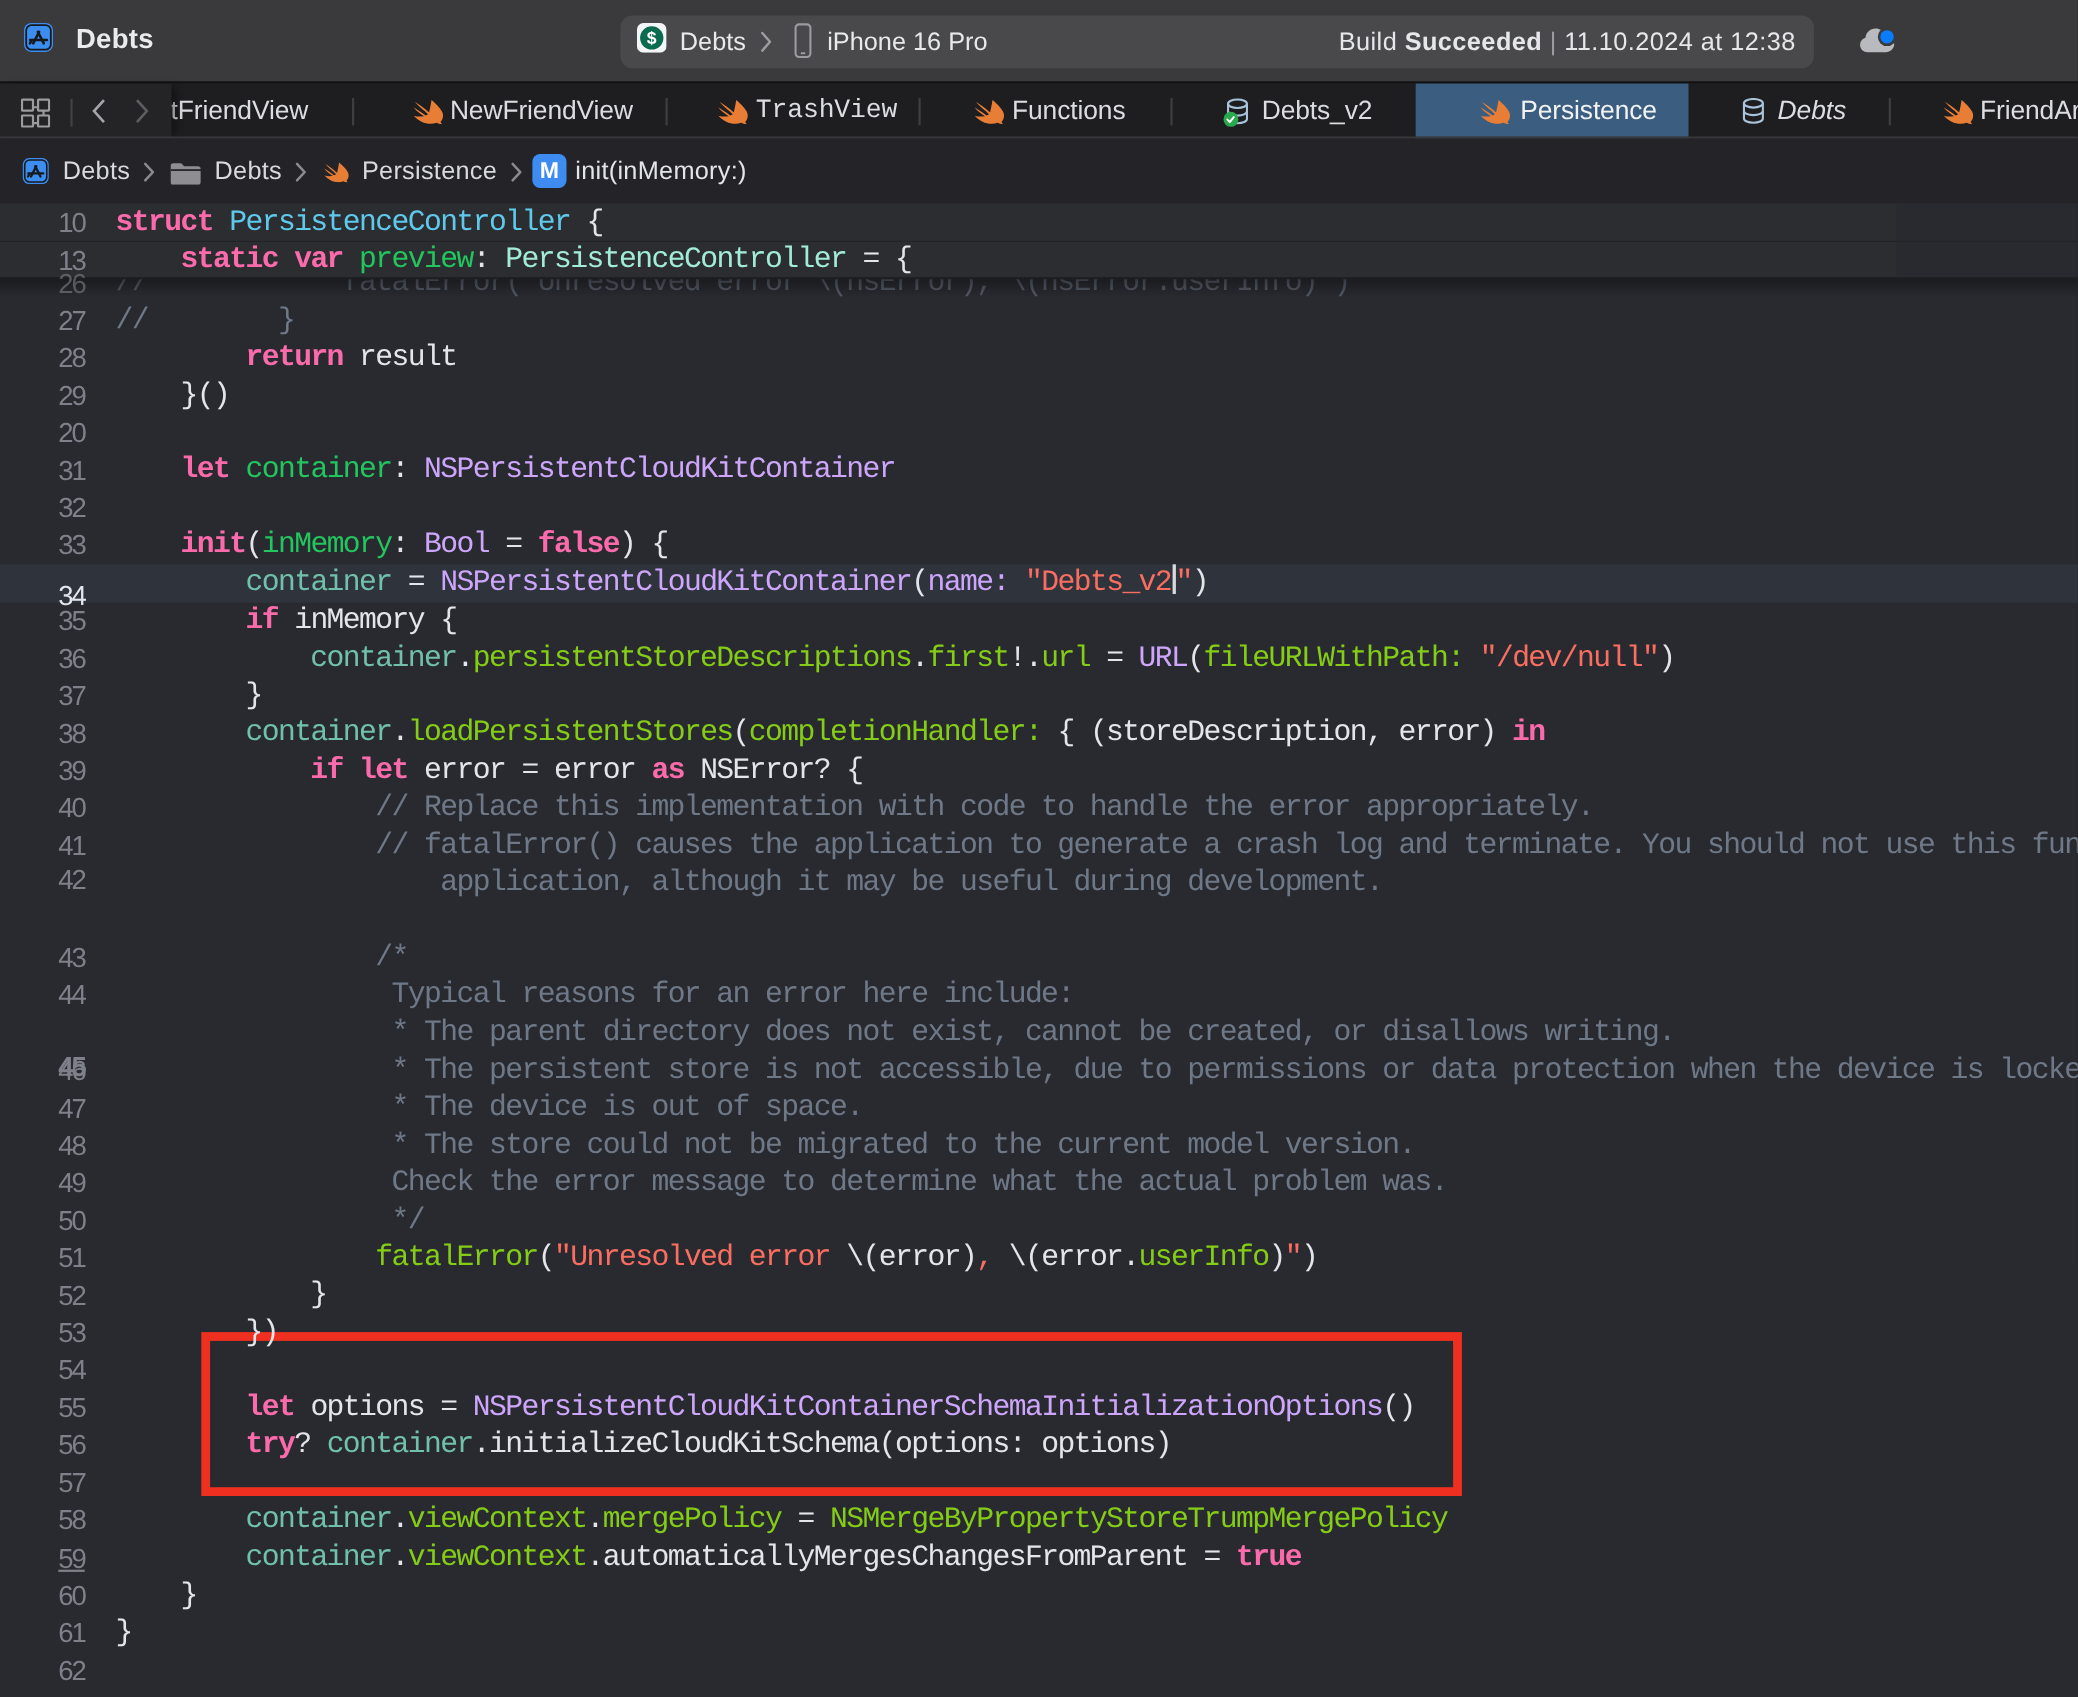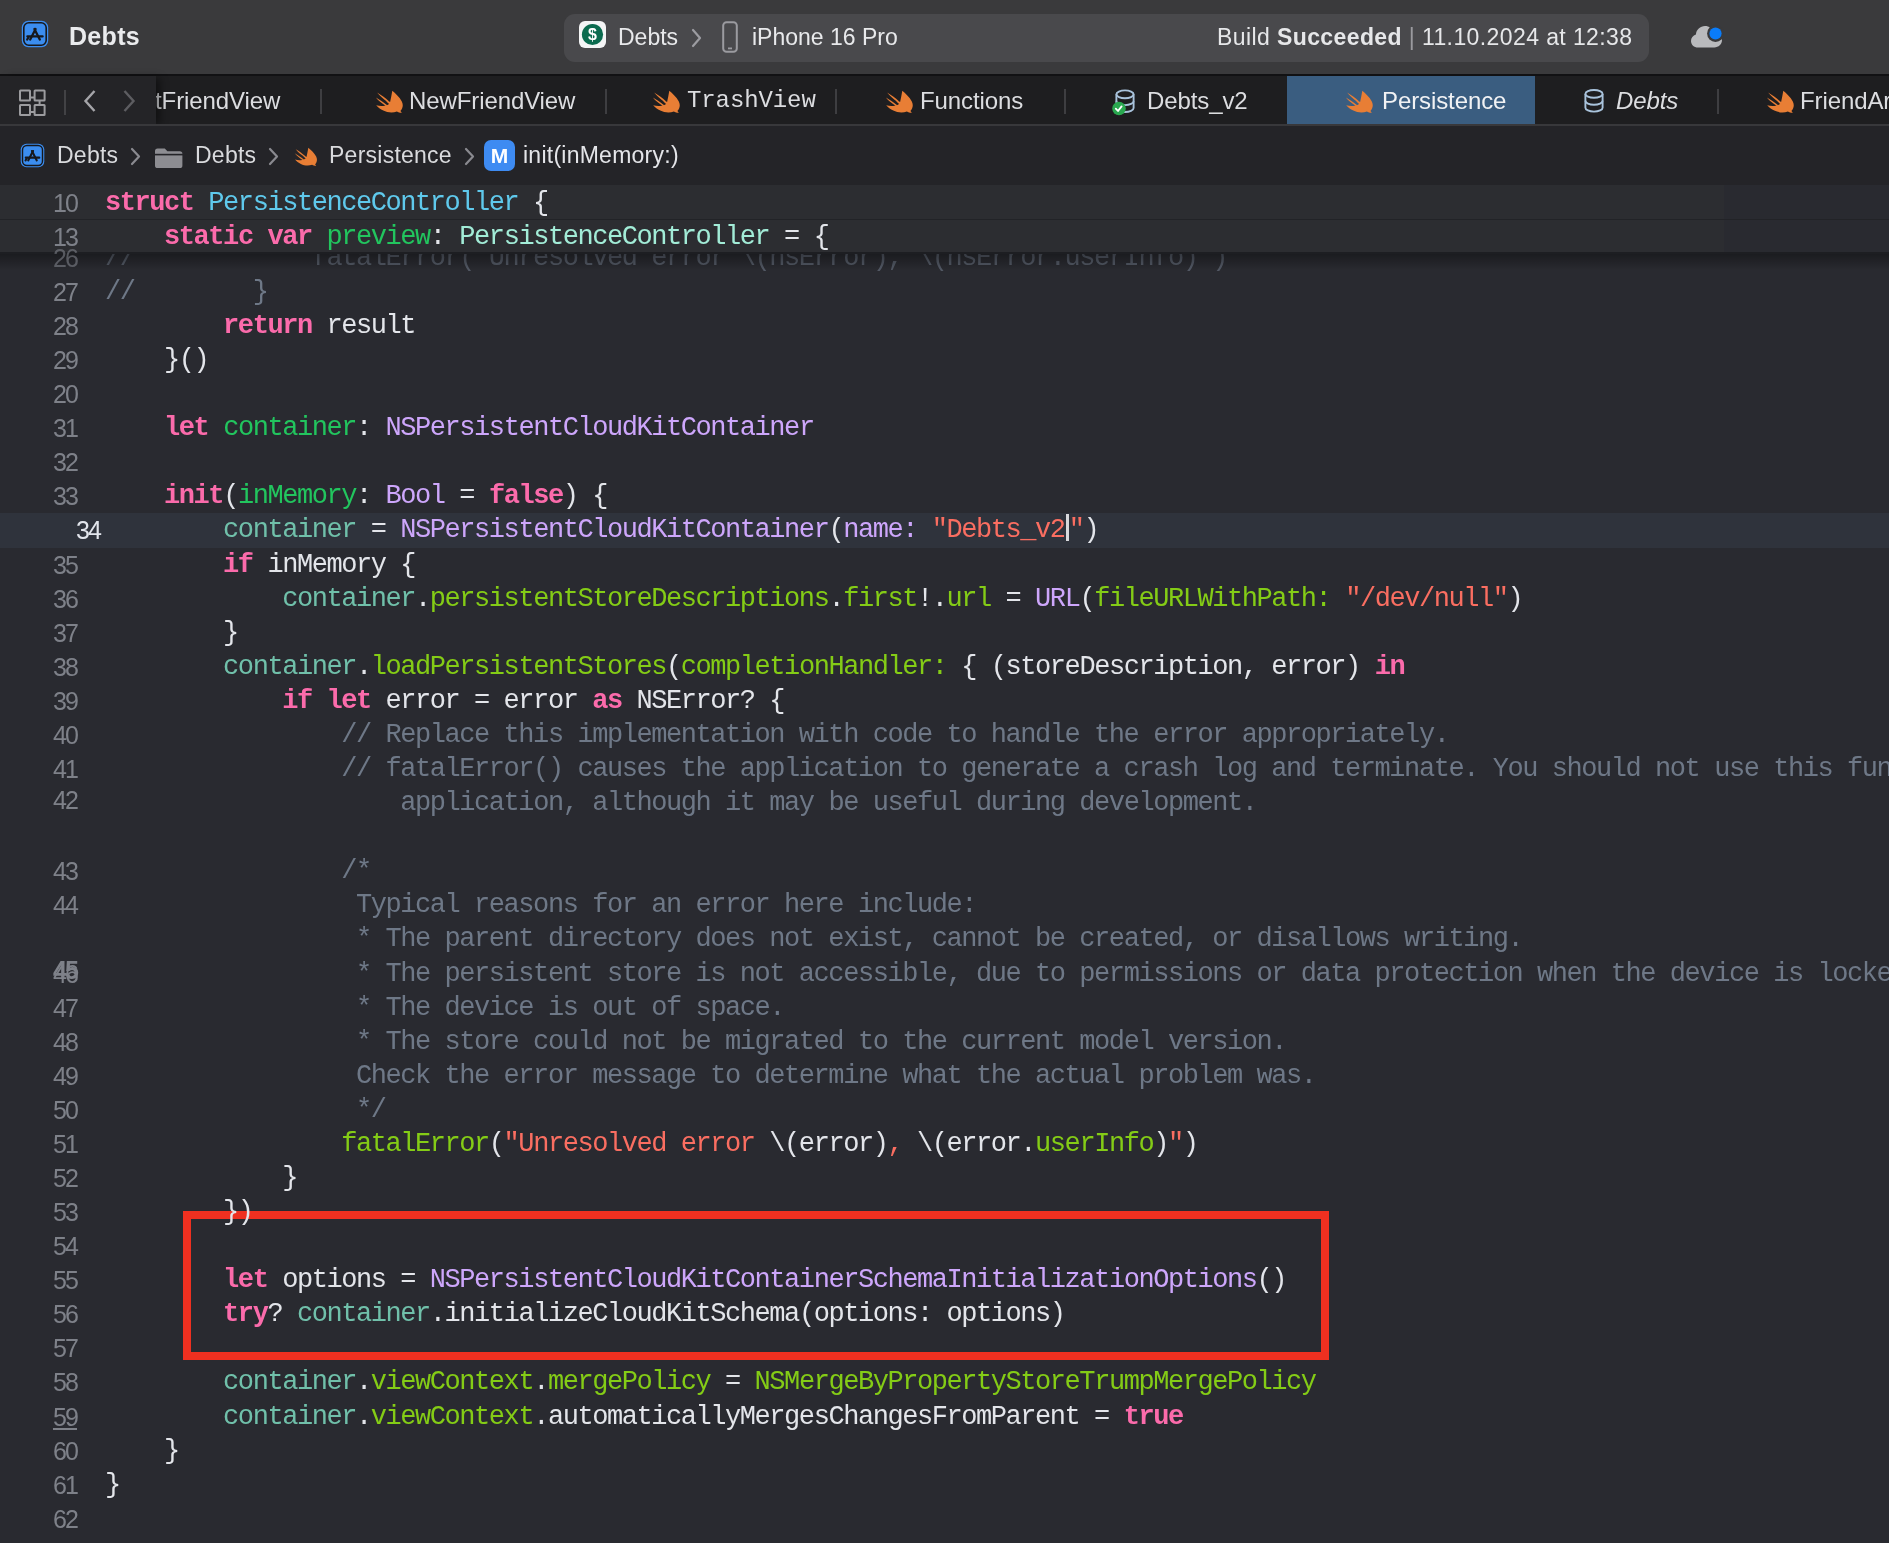--- a/index.html
+++ b/index.html
@@ -199,21 +199,21 @@
 <div class="ln" style="top:124px;">28</div>
 <div class="row" style="top:124px;left:105px;">        <span class="k">return</span> result</div>
 <div class="ln" style="top:158px;">29</div>
 <div class="row" style="top:158px;left:105px;">    }()</div>
 <div class="ln" style="top:192px;">20</div>
 <div class="ln" style="top:226px;">31</div>
 <div class="row" style="top:226px;left:105px;">    <span class="k">let</span> <span class="bl">container</span>: <span class="y">NSPersistentCloudKitContainer</span></div>
 <div class="ln" style="top:260px;">32</div>
 <div class="ln" style="top:294px;">33</div>
 <div class="row" style="top:294px;left:105px;">    <span class="k">init</span>(<span class="bl">inMemory</span>: <span class="y">Bool</span> = <span class="k">false</span>) {</div>
-<div class="ln w" style="top:328px;margin-left:23px;">34</div>
+<div class="ln w" style="top:340px;">34</div>
 <div class="row" style="top:328px;left:105px;">        <span class="t">container</span> = <span class="y">NSPersistentCloudKitContainer</span>(<span class="y">name:</span> <span class="s">"Debts_v2</span><span class="cursor"></span><span class="s">"</span>)</div>
 <div class="ln" style="top:363px;">35</div>
 <div class="row" style="top:363px;left:105px;">        <span class="k">if</span> inMemory {</div>
 <div class="ln" style="top:397px;">36</div>
 <div class="row" style="top:397px;left:105px;">            <span class="t">container</span>.<span class="p">persistentStoreDescriptions</span>.<span class="p">first</span>!.<span class="p">url</span> = <span class="y">URL</span>(<span class="p">fileURLWithPath:</span> <span class="s">"/dev/null"</span>)</div>
 <div class="ln" style="top:431px;">37</div>
 <div class="row" style="top:431px;left:105px;">        }</div>
 <div class="ln" style="top:465px;">38</div>
 <div class="row" style="top:465px;left:105px;">        <span class="t">container</span>.<span class="p">loadPersistentStores</span>(<span class="p">completionHandler:</span> { (storeDescription, error) <span class="k">in</span></div>
 <div class="ln" style="top:499px;">39</div>

